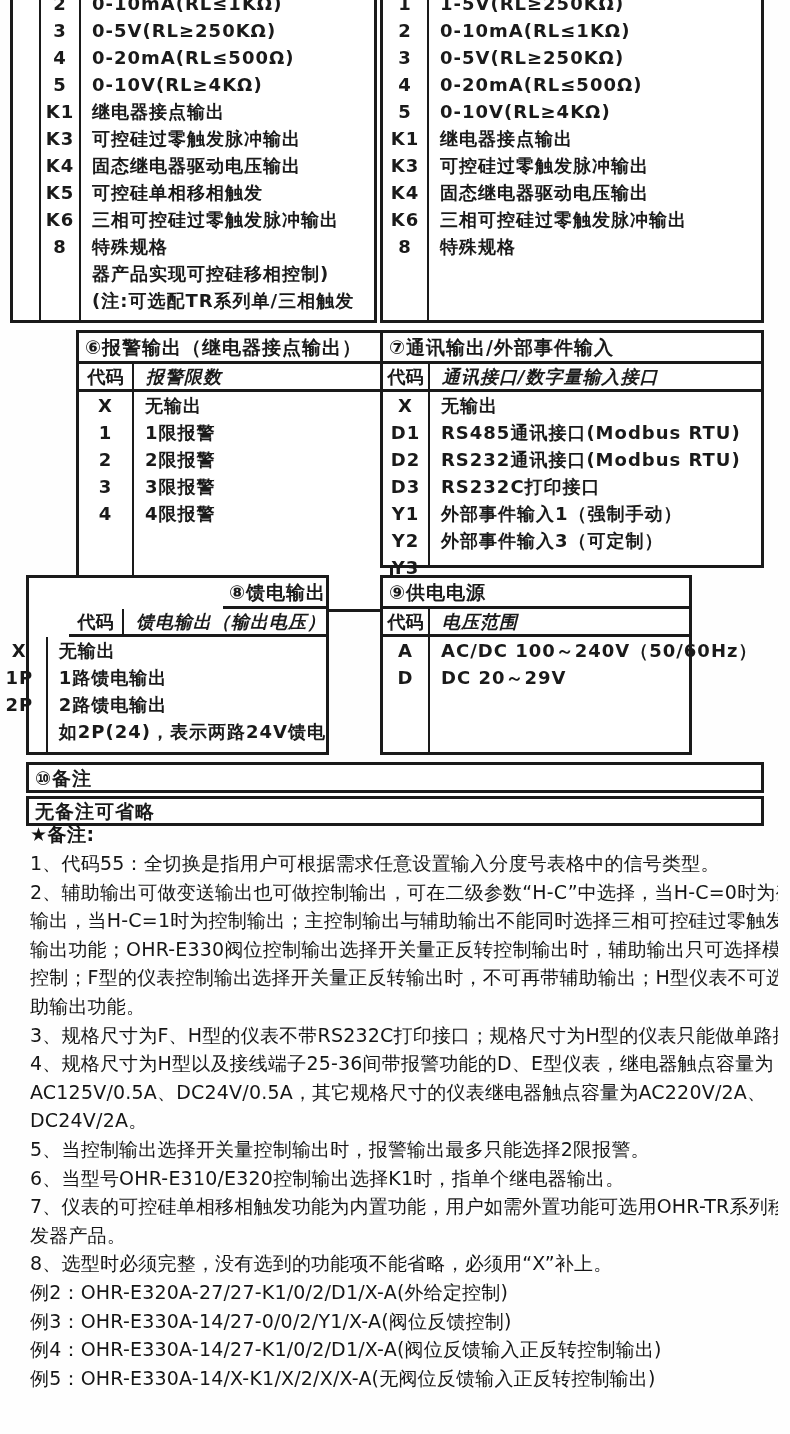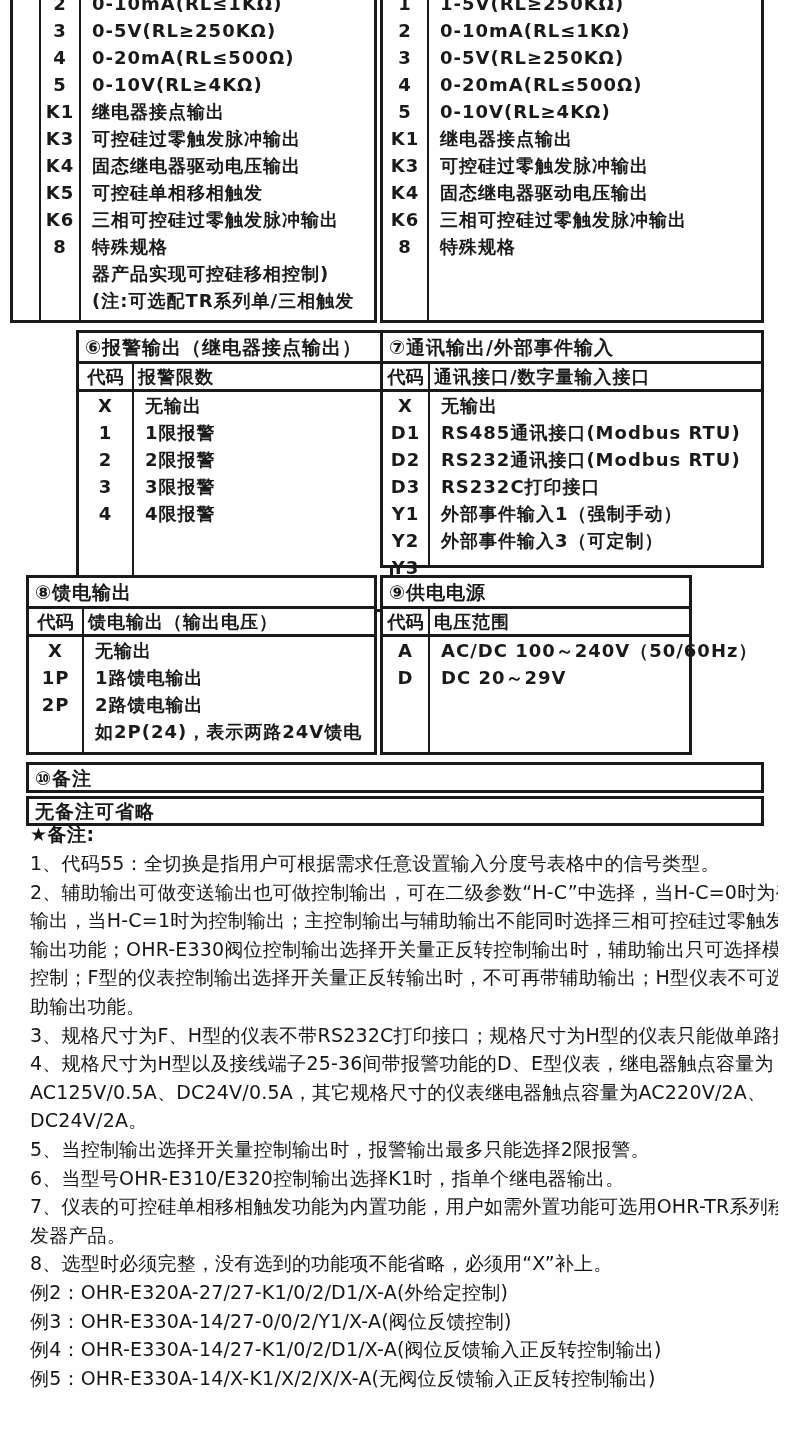--- a/index.html
+++ b/index.html
@@ -12,39 +12,39 @@
     position:absolute;box-sizing:border-box;border:3px solid #1a1a1a;background:#fff;
     display:flex;flex-direction:column;font-weight:bold;
   }
   .tbl-top{border-top:none;}
   .h1{
     flex:none;border-bottom:3px solid #1a1a1a;font-size:19px;letter-spacing:1px;
     padding-left:6px;height:28px;line-height:28px;white-space:nowrap;overflow:hidden;
   }
   .h2{flex:none;display:flex;border-bottom:3px solid #1a1a1a;font-size:18px;height:25px;line-height:25px;}
   .h2 .code-hd{flex:none;text-align:center;border-right:2px solid #1a1a1a;white-space:nowrap;}
-  .h2 .desc-hd{flex:1;padding-left:4px;white-space:nowrap;overflow:hidden;letter-spacing:1px;}
+  .h2 .desc-hd{flex:1;padding-left:12px;white-space:nowrap;overflow:hidden;letter-spacing:1px;font-style:italic;}
   .tbody{display:flex;flex:1;min-height:0;font-size:18px;}
   .rows-flex{display:flex;flex:1;min-width:0;}
   .col-code{flex:none;text-align:center;border-right:2px solid #1a1a1a;}
   .col-desc{flex:1;padding-left:11px;min-width:0;}
   .code-line,.desc-line{height:27px;line-height:27px;white-space:nowrap;letter-spacing:1px;}
   .gutter{flex:none;border-right:2px solid #1a1a1a;}
 
   
   #t-topleft{left:10px;top:-10px;width:367px;height:333px;}
   #t-topleft .col-code{width:38px;}
   #t-topleft .gutter{width:26px;}
   #t-topright{left:380px;top:-10px;width:384px;height:333px;}
   #t-topright .col-code{width:44px;}
   #t6{left:41px;top:330px;width:317px;height:282px;margin-left:35px;}
   #t6 .code-hd,#t6 .col-code{width:53px;}
   #t7{left:380px;top:330px;width:384px;height:238px;}
   #t7 .code-hd,#t7 .col-code{width:45px;}
-  #t8{left:26px;top:575px;width:351px;height:180px;}
+  #t8{left:26px;top:575px;width:303px;height:180px;align-items:flex-end;}
   #t8 .code-hd,#t8 .col-code{width:53px;}
   #t9{left:380px;top:575px;width:312px;height:180px;}
   #t9 .code-hd,#t9 .col-code{width:45px;}
   #t10-head{left:26px;top:762px;width:738px;height:31px;justify-content:center;}
   #t10-head .h1{border-bottom:none;}
   #t10-body{left:26px;top:796px;width:738px;height:30px;justify-content:center;}
   #t10-body .h1{border-bottom:none;font-size:19px;}
 
   
   #notes{position:absolute;left:30px;top:820px;width:748px;font-size:19px;color:#161616;}

